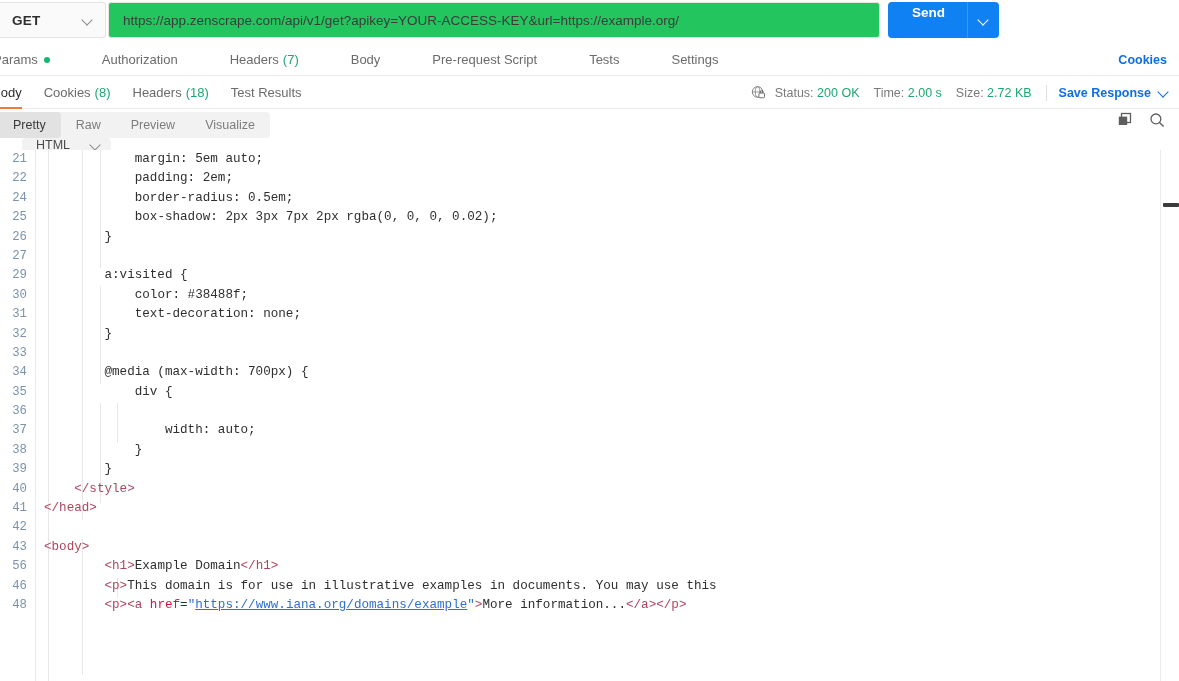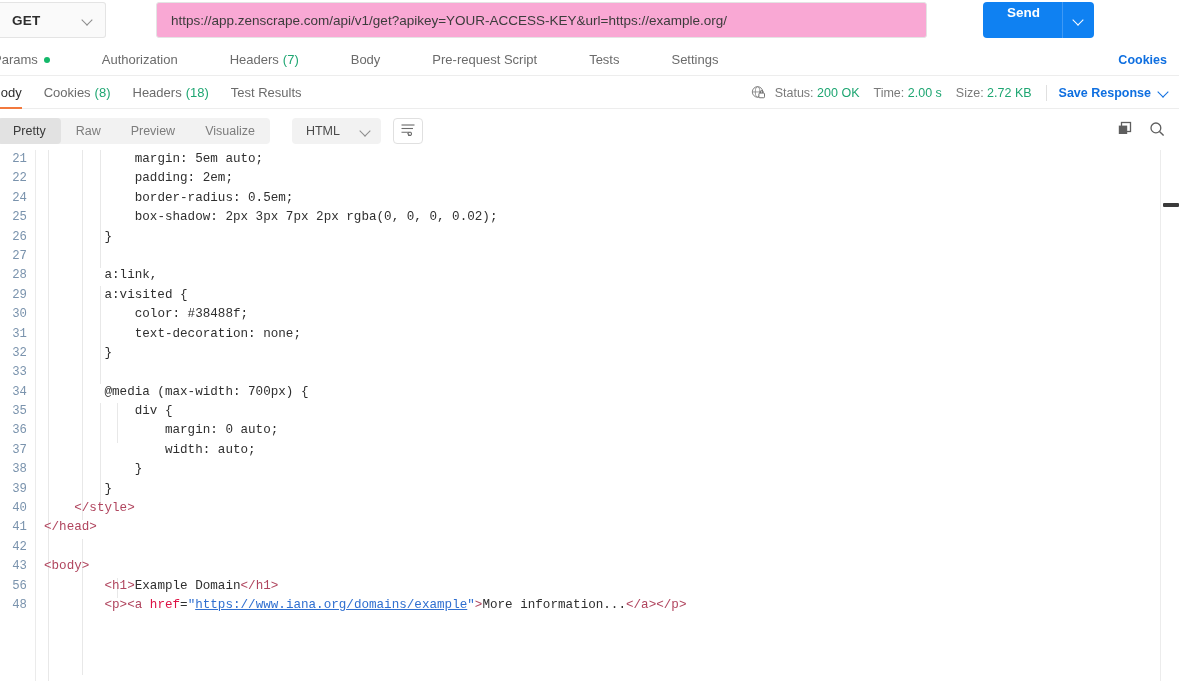--- a/index.html
+++ b/index.html
@@ -9,25 +9,24 @@
     overflow: hidden;
     background: #ffffff;
     font-family: "Liberation Sans", sans-serif;
     -webkit-font-smoothing: antialiased;
   }
 
   
   .url-row {
     position: absolute;
     left: 0; top: 0;
-    width: 1094px; height: 40px;
+    width: 999px; height: 40px;
     display: flex;
     align-items: stretch;
     background: #ffffff;
-    gap: 48px;
   }
   .method-box {
     width: 108px;
     margin-left: -2px;
     background: #fafafa;
     border: 1px solid #e4e4e4;
     border-left: none;
     border-radius: 0 3px 3px 0;
     display: flex;
     align-items: center;
@@ -54,21 +53,21 @@
     width: 7px; height: 7px;
     border-right: 1.3px solid #8c8c8c;
     border-bottom: 1.3px solid #8c8c8c;
     transform: rotate(45deg);
   }
   .url-input {
     flex: 1;
     margin: 0 0 0 2px;
     height: 36px;
     align-self: center;
-    background: #f9a8d4;
+    background: #22c55e;
     border: 1px solid #e4e4e4;
     border-radius: 3px;
     display: flex;
     align-items: center;
     padding: 0 14px;
     font-size: 13.5px;
     color: #3c3c3c;
     overflow: hidden;
     white-space: nowrap;
   }
@@ -193,21 +192,22 @@
   .save-resp .chev { margin-left: 7px; }
   .save-resp .chev::before { border-color: #0f6fe0; }
   .globe-lock { margin-right: 9px; display: flex; align-items: center; }
 
   
   .viewer-bar {
     position: absolute;
     left: 0; top: 112px;
     width: 1179px; height: 38px;
     display: flex;
-    align-items: center;
+    align-items: flex-start;
+    flex-direction: column;
   }
   .seg-group {
     display: flex;
     align-items: center;
     background: #f2f2f2;
     border-radius: 4px;
     height: 26px;
     margin-left: -2px;
   }
   .seg-item {
@@ -449,34 +449,34 @@
     <div class="g" style="left:82px;top:389px;height:136px;"></div>
     <div class="g" style="left:117px;top:428px;height:20px;"></div>
   </div>
   <div class="code-scroll" id="code-host">
       <div class="cl"><span class="ln">21</span><span class="code">            <span class="txt">margin: 5em auto;</span></span></div>
       <div class="cl"><span class="ln">22</span><span class="code">            <span class="txt">padding: 2em;</span></span></div>
       <div class="cl"><span class="ln">24</span><span class="code">            <span class="txt">border-radius: 0.5em;</span></span></div>
       <div class="cl"><span class="ln">25</span><span class="code">            <span class="txt">box-shadow: 2px 3px 7px 2px rgba(0, 0, 0, 0.02);</span></span></div>
       <div class="cl"><span class="ln">26</span><span class="code">        <span class="txt">}</span></span></div>
       <div class="cl"><span class="ln">27</span><span class="code"></span></div>
-      <div class="cl"><span class="ln">28</span><span class="code">        <span class="txt">a:link,</span></span></div>
       <div class="cl"><span class="ln">29</span><span class="code">        <span class="txt">a:visited {</span></span></div>
       <div class="cl"><span class="ln">30</span><span class="code">            <span class="txt">color: #38488f;</span></span></div>
       <div class="cl"><span class="ln">31</span><span class="code">            <span class="txt">text-decoration: none;</span></span></div>
       <div class="cl"><span class="ln">32</span><span class="code">        <span class="txt">}</span></span></div>
       <div class="cl"><span class="ln">33</span><span class="code"></span></div>
       <div class="cl"><span class="ln">34</span><span class="code">        <span class="txt">@media (max-width: 700px) {</span></span></div>
       <div class="cl"><span class="ln">35</span><span class="code">            <span class="txt">div {</span></span></div>
-      <div class="cl"><span class="ln">36</span><span class="code">                <span class="txt">margin: 0 auto;</span></span></div>
+      <div class="cl"><span class="ln">36</span></div>
       <div class="cl"><span class="ln">37</span><span class="code">                <span class="txt">width: auto;</span></span></div>
       <div class="cl"><span class="ln">38</span><span class="code">            <span class="txt">}</span></span></div>
       <div class="cl"><span class="ln">39</span><span class="code">        <span class="txt">}</span></span></div>
       <div class="cl"><span class="ln">40</span><span class="code">    <span class="tag">&lt;/style&gt;</span></span></div>
       <div class="cl"><span class="ln">41</span><span class="code"><span class="tag">&lt;/head&gt;</span></span></div>
       <div class="cl"><span class="ln">42</span><span class="code"></span></div>
       <div class="cl"><span class="ln">43</span><span class="code"><span class="tag">&lt;body&gt;</span></span></div>
       <div class="cl"><span class="ln">56</span><span class="code">        <span class="tag">&lt;h1&gt;</span><span class="txt">Example Domain</span><span class="tag">&lt;/h1&gt;</span></span></div>
+      <div class="cl"><span class="ln">46</span><span class="code">        <span class="tag">&lt;p&gt;</span><span class="txt">This domain is for use in illustrative examples in documents. You may use this</span></span></div>
       <div class="cl"><span class="ln">48</span><span class="code">        <span class="tag">&lt;p&gt;&lt;a </span><span class="attr">href</span><span class="txt">=</span><span class="str">"</span><span class="str-link">https://www.iana.org/domains/example</span><span class="str">"</span><span class="tag">&gt;</span><span class="txt">More information...</span><span class="tag">&lt;/a&gt;&lt;/p&gt;</span></span></div>
     </div>
 </div>
 <div class="right-sep"></div>
 <div class="minimap-mark"></div>
 
 </body></html>

